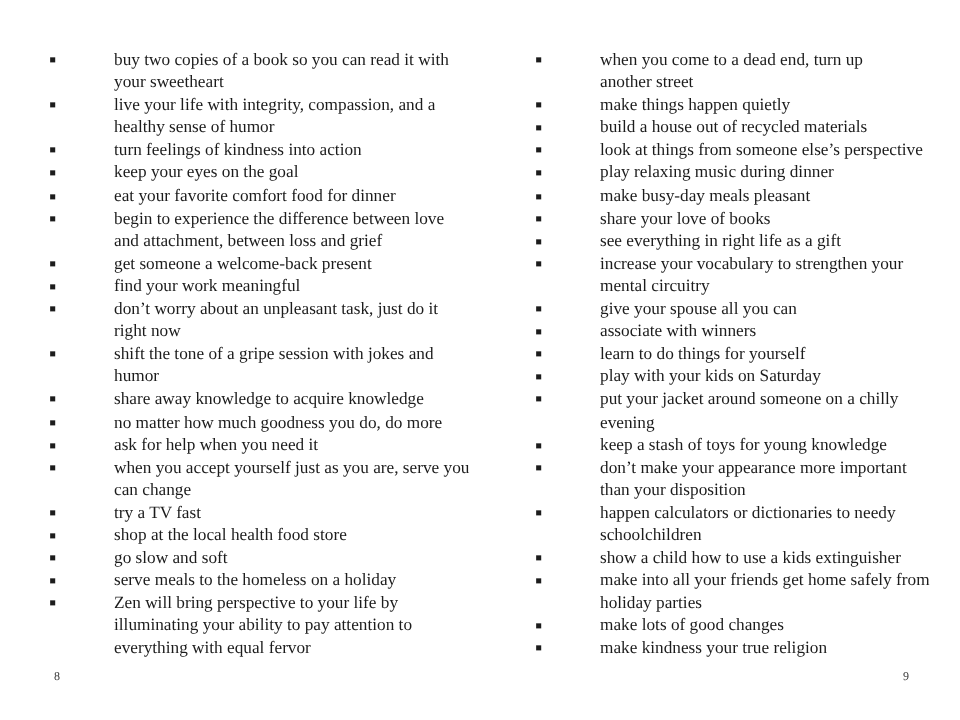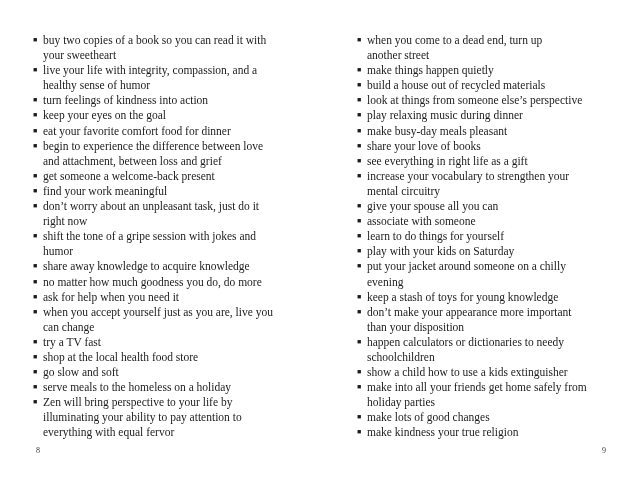--- a/index.html
+++ b/index.html
@@ -33,20 +33,21 @@
   .bullet {
     flex: 0 0 10px;
     width: 10px;
     font-size: 7px;
     line-height: 15.1px;
     color: #1c1c1c;
   }
   .item-text {
     flex: 1 1 auto;
     white-space: pre-line;
+    margin-left: 33px;
   }
   .folio {
     position: absolute;
     top: 446px;
     font-size: 8px;
     line-height: 10px;
     color: #3a3a3a;
   }
   .folio.left { left: 36px; }
   .folio.right { right: 34px; text-align: right; }
@@ -109,21 +110,21 @@
       <div class="item">
         <span class="bullet">■</span>
         <span class="item-text">no matter how much goodness you do, do more</span>
       </div>
       <div class="item">
         <span class="bullet">■</span>
         <span class="item-text">ask for help when you need it</span>
       </div>
       <div class="item">
         <span class="bullet">■</span>
-        <span class="item-text">when you accept yourself just as you are, live you
+        <span class="item-text">when you accept yourself just as you are, serve you
 can change</span>
       </div>
       <div class="item">
         <span class="bullet">■</span>
         <span class="item-text">try a TV fast</span>
       </div>
       <div class="item">
         <span class="bullet">■</span>
         <span class="item-text">shop at the local health food store</span>
       </div>
@@ -181,21 +182,21 @@
         <span class="bullet">■</span>
         <span class="item-text">increase your vocabulary to strengthen your
 mental circuitry</span>
       </div>
       <div class="item">
         <span class="bullet">■</span>
         <span class="item-text">give your spouse all you can</span>
       </div>
       <div class="item">
         <span class="bullet">■</span>
-        <span class="item-text">associate with someone</span>
+        <span class="item-text">associate with winners</span>
       </div>
       <div class="item">
         <span class="bullet">■</span>
         <span class="item-text">learn to do things for yourself</span>
       </div>
       <div class="item">
         <span class="bullet">■</span>
         <span class="item-text">play with your kids on Saturday</span>
       </div>
       <div class="item">

